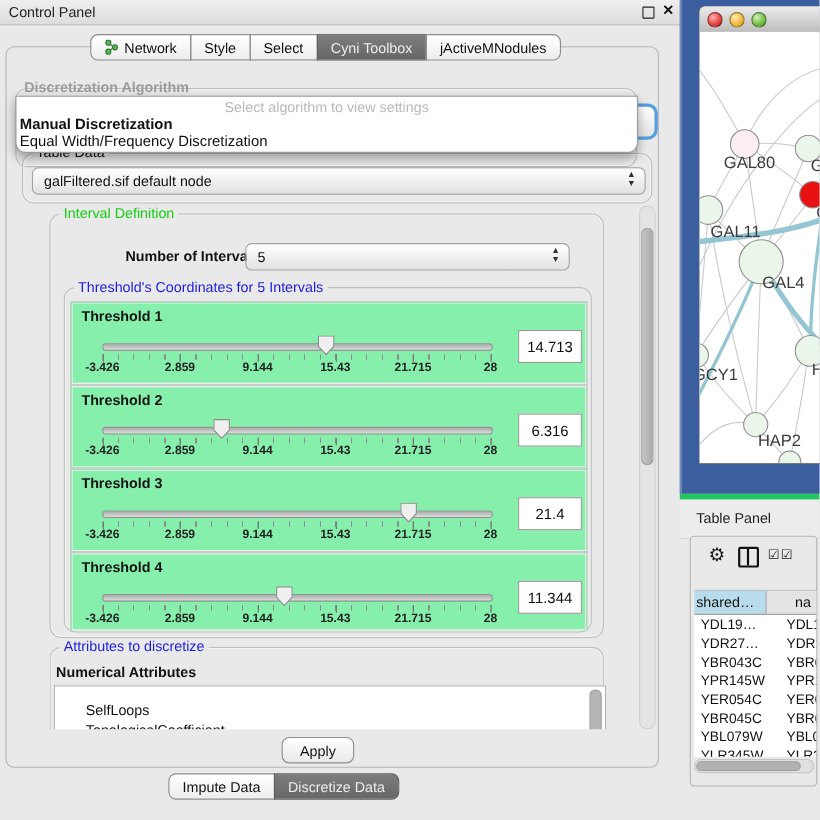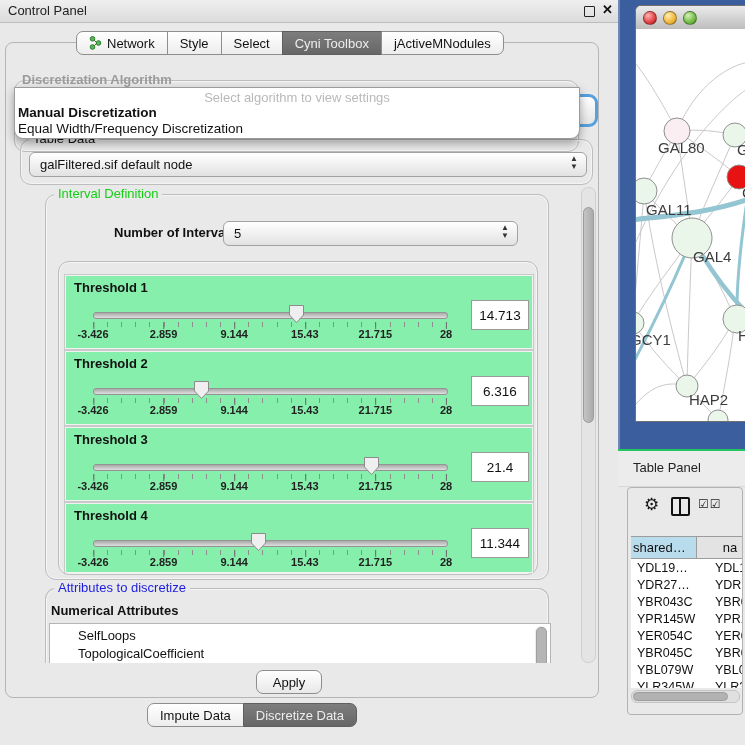--- a/index.html
+++ b/index.html
@@ -11,21 +11,21 @@
   .cp-titlebar{left:0;top:0;width:618px;height:22px;
     background:linear-gradient(#efefef,#dcdcdc);border-bottom:1px solid #bdbdbd;}
   .cp-title{left:8px;top:3px;font-size:13px;color:#222}
   .float-ico{left:584px;top:6px;width:9px;height:9px;border:1.6px solid #222;border-radius:1px}
   .close-ico{left:602px;top:2px;font-size:13px;font-weight:bold;color:#111}
 
   
   .segbar{display:flex;height:24px}
   .seg{display:flex;align-items:center;gap:5px;padding:0 12px;border:1px solid #8e8e8e;margin-left:-1px;
        background:linear-gradient(#ffffff,#ededed);font-size:13px;color:#111;white-space:nowrap}
-  .seg:first-child{border-radius:7px 0 0 7px;margin-left:4px}
+  .seg:first-child{border-radius:7px 0 0 7px;margin-left:10px}
   .seg:last-child{border-radius:0 7px 7px 0}
   .seg.sel{background:linear-gradient(#7d7d7d,#676767);color:#ededed;border-color:#5f5f5f}
 
   
   .cp-panel{left:5px;top:42px;width:592px;height:654px;background:#e9e9e9;
             border:1px solid #b5b5b5;border-radius:8px}
   .groupbox{position:absolute;border:1px solid #bdbdbd;border-radius:11px;
             box-shadow:inset 0 0 0 1px #f4f4f4}
   .legend{position:absolute;top:-9px;left:8px;background:#e9e9e9;padding:0 4px;font-size:13px}
 
@@ -65,21 +65,21 @@
              background:repeating-linear-gradient(90deg,#8d8d8d 0 1px,transparent 1px 14.12px)}
   .ticklbls{position:absolute;left:28px;top:51px;width:353px;height:14px}
   .tick{position:absolute;transform:translateX(-50%);font-size:11px;font-weight:bold;color:#222;top:2px}
   .tick::before{content:"";position:absolute;left:50%;top:-6px;width:1px;height:7px;background:#6e6e6e}
   .t0{left:0}.t1{left:20%}.t2{left:40%}.t3{left:60%}.t4{left:80%}.t5{left:100%}
   .thr-value{position:absolute;left:406px;top:25px;width:56px;height:28px;background:#fff;
              border:1px solid #9a9a9a;display:flex;align-items:center;justify-content:center;font-size:13.5px}
 
   .attr-sub{position:absolute;left:5px;top:14px;font-weight:bold;font-size:13px}
   .attr-list{position:absolute;left:3px;top:34px;width:500px;height:55px;background:#fff;
-             border:1px solid #b5b5b5;overflow:hidden;padding-top:3px}
+             border:1px solid #b5b5b5;overflow:hidden;padding-top:13px}
   .attr-item{padding-left:28px;font-size:13px;line-height:18px}
   .attr-scroll{position:absolute;right:3px;top:2px;width:12px;height:49px;background:#ededed;border-radius:6px}
   .attr-thumb{position:absolute;left:1px;top:1px;width:9px;height:44px;background:#b5b5b5;
               border:1px solid #a0a0a0;border-radius:5px}
 
   .apply-btn{left:256px;top:670px;width:64px;height:22px;background:linear-gradient(#ffffff,#e8e8e8);
              border:1px solid #8e8e8e;border-radius:7px;font-size:13px;display:flex;
              align-items:center;justify-content:center}
 
   
@@ -88,21 +88,21 @@
            border-right:none;border-radius:6px 0 0 0;overflow:hidden;background:#fff}
   .mac-titlebar{position:absolute;left:0;top:0;width:100%;height:23px;
                 background:linear-gradient(#ebebeb,#bdbdbd);border-bottom:1px solid #8b8b8b}
   .light{position:absolute;top:5px;width:12px;height:12px;border-radius:50%;border:1px solid rgba(0,0,0,.35)}
   .l-red{left:7px;background:radial-gradient(circle at 35% 30%,#ffb3b3,#e14040 60%,#b02020)}
   .l-yel{left:27px;background:radial-gradient(circle at 35% 30%,#ffeeb0,#efb63a 60%,#c8901a)}
   .l-grn{left:47px;background:radial-gradient(circle at 35% 30%,#d3f0b5,#71bb44 60%,#4d9427)}
   .net-canvas{position:absolute;left:0;top:23px;width:112px;height:392px;background:#fff}
 
   .tp-header{left:618px;top:449px;width:127px;height:35px;background:#ececec;
-             border-top:2px solid #22c55e;border-bottom:1px solid #d8d8d8}
+             border-top:5px solid #22c55e;border-bottom:1px solid #d8d8d8}
   .tp-title{left:15px;top:9px;font-size:13px;color:#222}
   .tp-box{left:627px;top:487px;width:114px;height:226px;background:#e9e9e9;
           border:1px solid #b2b2b2;border-radius:4px;overflow:hidden}
   .gear{position:absolute;left:16px;top:6px;font-size:17px;color:#1a1a1a}
   .split-ico{position:absolute;left:43px;top:9px;width:15px;height:15px;border:2px solid #111;border-radius:2px}
   .split-ico::after{content:"";position:absolute;left:6px;top:0;width:2px;height:15px;background:#111}
   .checks{position:absolute;left:70px;top:9px;font-size:12px;color:#222;letter-spacing:1px}
   .tbl{position:absolute;left:3px;top:48px;width:120px;height:152px;background:#fff;overflow:hidden}
   .tbl-head{display:flex;height:22px;border-top:1px solid #9c9c9c}
   .th{box-sizing:border-box;border-right:1px solid #9c9c9c;border-bottom:1px solid #9c9c9c;
@@ -183,20 +183,21 @@
     <div class="abs" style="left:68px;top:30px;font-weight:bold">Number of Intervals</div>
     <div class="combo" style="left:177px;top:26px;width:261px">
       <span>5</span>
       <span class="spin">
           <span>▲</span>
           <span>▼</span>
         </span>
     </div>
 
     <div class="groupbox" style="left:12px;top:66px;width:478px;height:312px">
+      <div class="legend blue">Threshold's Coordinates for 5 Intervals</div>
 
       <div class="thr-box" style="top:12px">
         <div class="thr-label">Threshold 1</div>
         <div class="thr-slider">
           <div class="thr-track"></div>
           <div class="thr-thumb" style="left:57.7%">
             <svg width="15" height="18" viewBox="0 0 15 18">
                 <path d="M0.5,0.5 h14 v9.5 l-7,7.5 l-7,-7.5 z" fill="#efefef" stroke="#8b8b8b"></path>
               </svg>
           </div>

